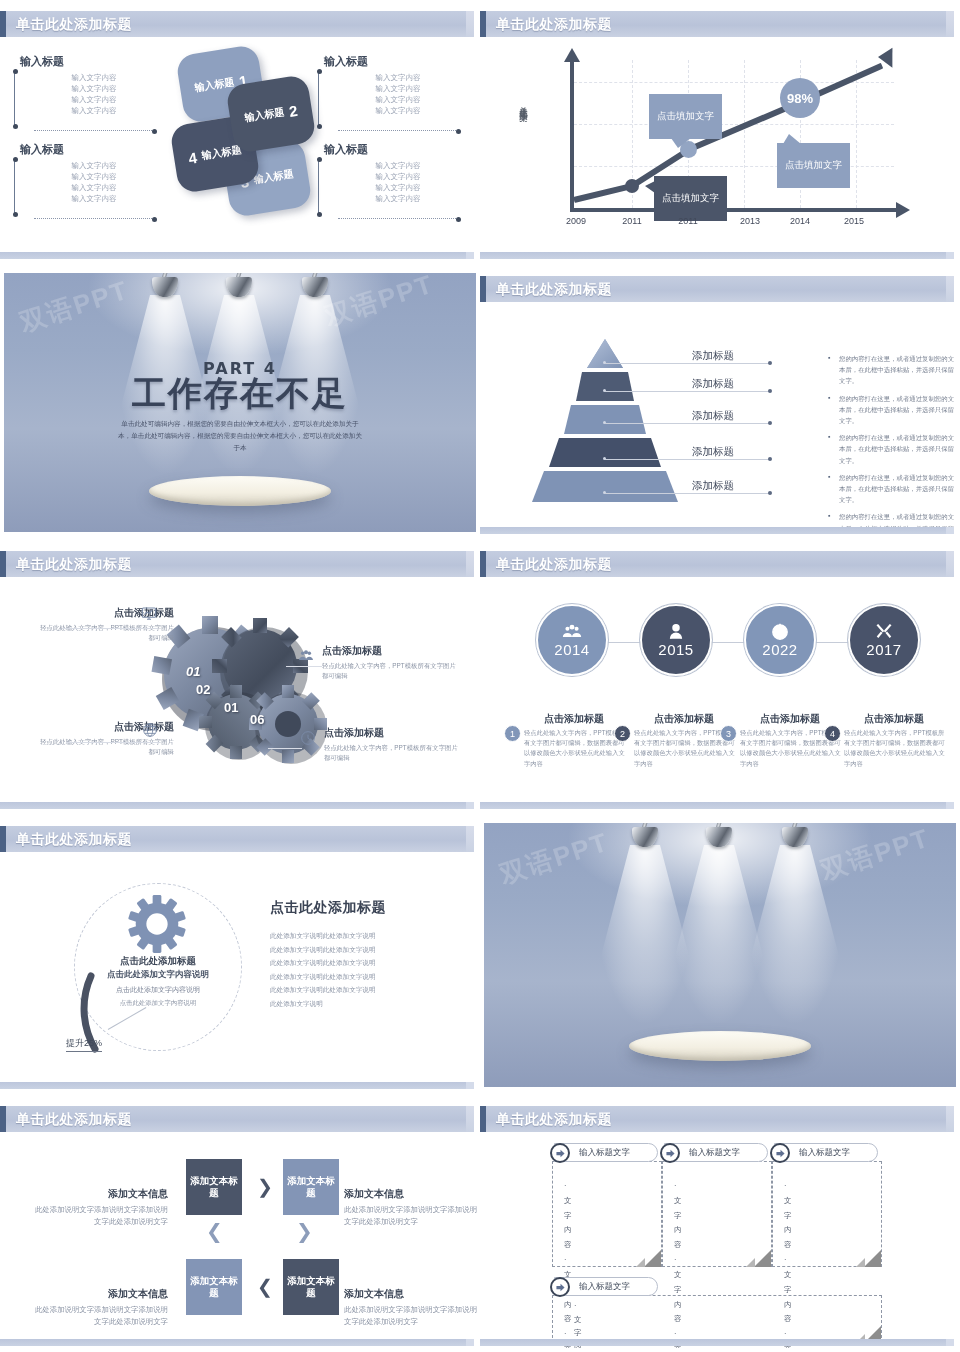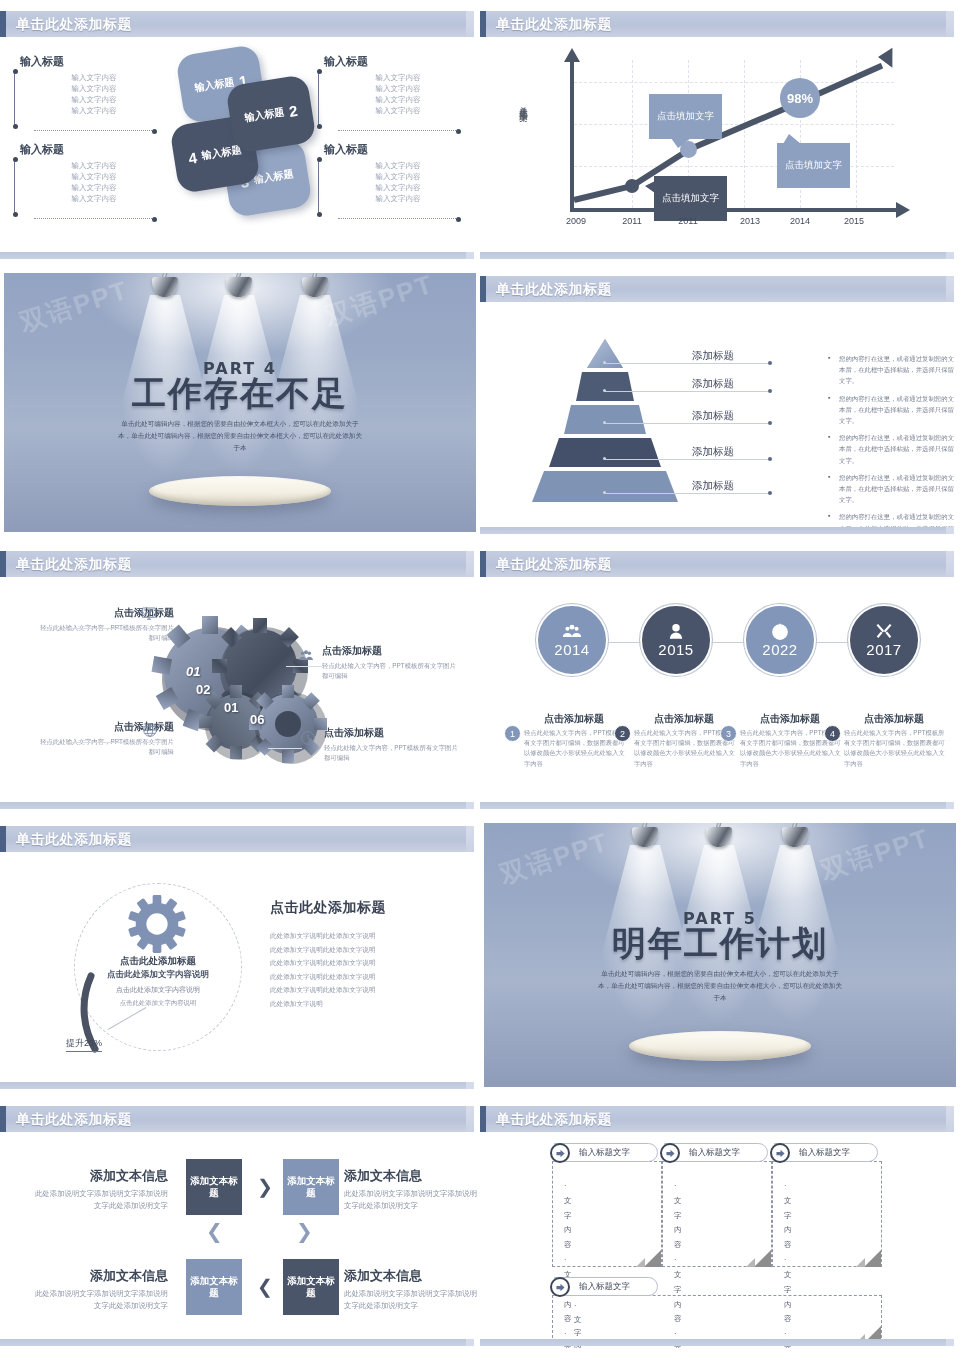--- a/index.html
+++ b/index.html
@@ -256,21 +256,21 @@
   
   .cyc { position:absolute; left:24px; top:52px; right:18px; bottom:16px; }
   .cbox {
     position:absolute; width:56px; height:56px; color:#fff;
     font-size:9.5px; font-weight:bold; line-height:1.3;
     display:flex;align-items:center;justify-content:center; text-align:center;
   }
   .cbox.dark { background:#4b5569; }
   .cbox.lite { background:#8395b6; }
   .ctxt { position:absolute; width:140px; }
-  .ctxt .t { font-size:13px; font-weight:bold; color:#3e4859; }
+  .ctxt .t { font-size:10px; font-weight:bold; color:#3e4859;margin-top:20px; }
   .ctxt .d { font-size:7.4px; color:#8a93a4; line-height:1.65; margin-top:3px; }
   .chev { position:absolute; color:#8d9dba; font-size:19px; font-weight:bold; line-height:1; }
   .chev.dk { color:#4b5569; }
 
   
   .db { position:absolute; }
   .db-box { position:absolute; border:1px dashed #8f97a6; }
   .db-tab {
     position:absolute; height:19px; background:#fff;
     border:1px solid #b8bfcd; border-radius:0 10px 10px 0;
@@ -819,25 +819,20 @@
           <div class="shade"></div>
       </div>
       <div class="lamp" style="left:218px;">
         <div class="arm"></div>
           <div class="shade"></div>
       </div>
       <div class="lamp" style="left:294px;">
         <div class="arm"></div>
           <div class="shade"></div>
       </div>
-      <div class="part-txt">
-        <div class="part-kicker">PART  5</div>
-        <div class="part-title">明年工作计划</div>
-        <div class="part-sub">单击此处可编辑内容，根据您的需要自由拉伸文本框大小，您可以在此处添加关于本，单击此处可编辑内容，根据您的需要自由拉伸文本框大小，您可以在此处添加关于本</div>
-      </div>
       <div class="stage"></div>
     </div>
   </div>
 
   <div class="slide">
     <div class="titlebar">
       <div class="titlebar-accent"></div>
       <div class="titlebar-text">单击此处添加标题</div>
     </div>
 

